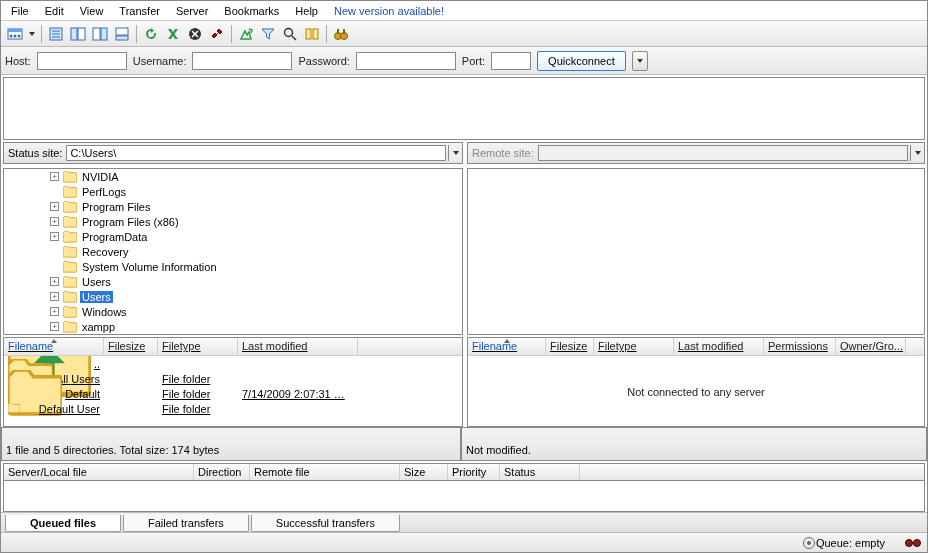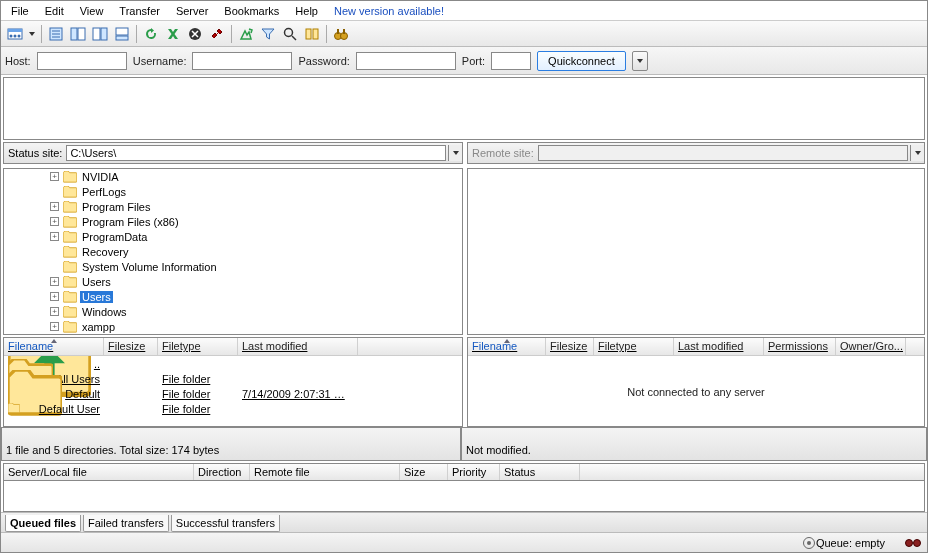--- a/index.html
+++ b/index.html
@@ -57,21 +57,21 @@
 .status-strip { background: linear-gradient(#f4f4f4,#e3e3e3); border: 1px solid #888; margin: 0 0; height: 18px; padding: 16px 4px; }
 .strips-row { display:flex; flex: 0 0 18px; }
 .strips-row .status-strip.local { flex: 0 0 460px; }
 .strips-row .status-strip.remote { flex:1; }
 
 .queue-header { display:flex; background: linear-gradient(#fcfcfc,#e7e7e7); border: 1px solid #888; margin: 2px 2px 0 2px; height:18px; }
 .queue-header .col { border-right:1px solid #d0d0d0; padding:2px 4px; }
 .queue-body { flex:1; border:1px solid #888; border-top:none; margin:0 2px; background:#fff; }
 
 .tabs { display:flex; height:20px; background: linear-gradient(#f2f2f2,#e0e0e0); border-top:1px solid #bbb; padding: 0 4px; align-items:flex-end; }
-.tabs .tab { border:1px solid #999; border-top:none; padding: 2px 4px; background:#f8f8f8; margin-right:2px; border-radius: 0 0 2px 2px; }
+.tabs .tab { border:1px solid #999; border-top:none; padding: 2px 24px; background:#f8f8f8; margin-right:2px; border-radius: 0 0 2px 2px; }
 .tabs .tab.active { font-weight:bold; background:#fff; }
 
 .statusbar { display:flex; height:20px; background: linear-gradient(#f5f5f5,#e5e5e5); border-top:1px solid #bbb; align-items:center; padding: 0 6px; justify-content:flex-end; }
 .statusbar .led { width:8px; height:8px; border-radius:50%; background:#8a2020; border:1px solid #400; }
 .statusbar .qlabel { margin-right: 20px; }
 .tri-down { width:0;height:0;border-left:3px solid transparent;border-right:3px solid transparent;border-top:4px solid #333; }
 .sort-arrow { position:absolute; left:50%; top:1px; transform:translateX(-50%); width:0;height:0;border-left:3px solid transparent;border-right:3px solid transparent;border-bottom:4px solid #667; }
 .col { position:relative; }
 </style>
 </head>

